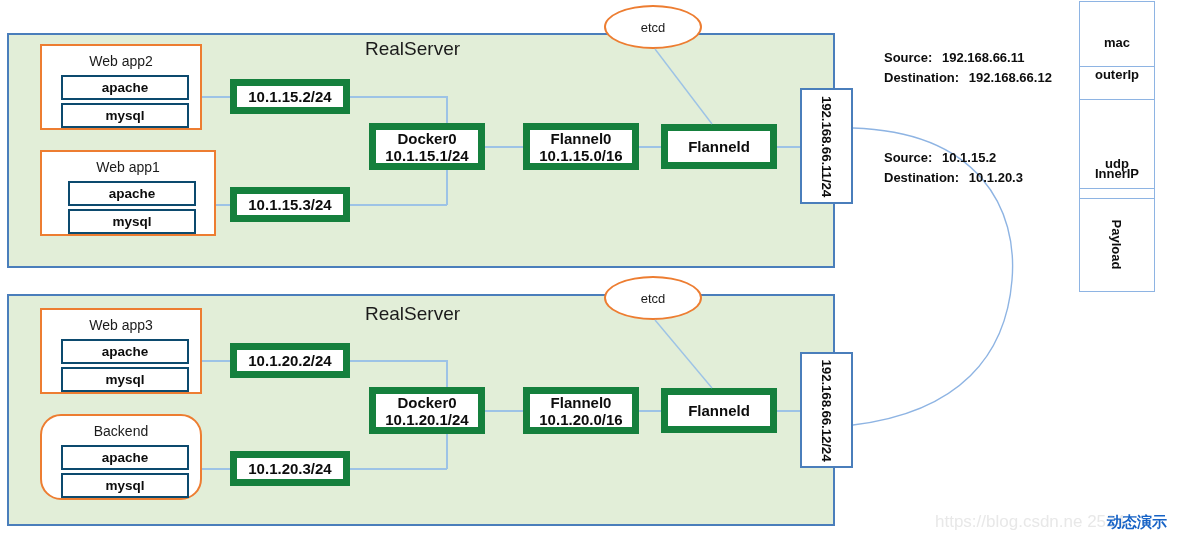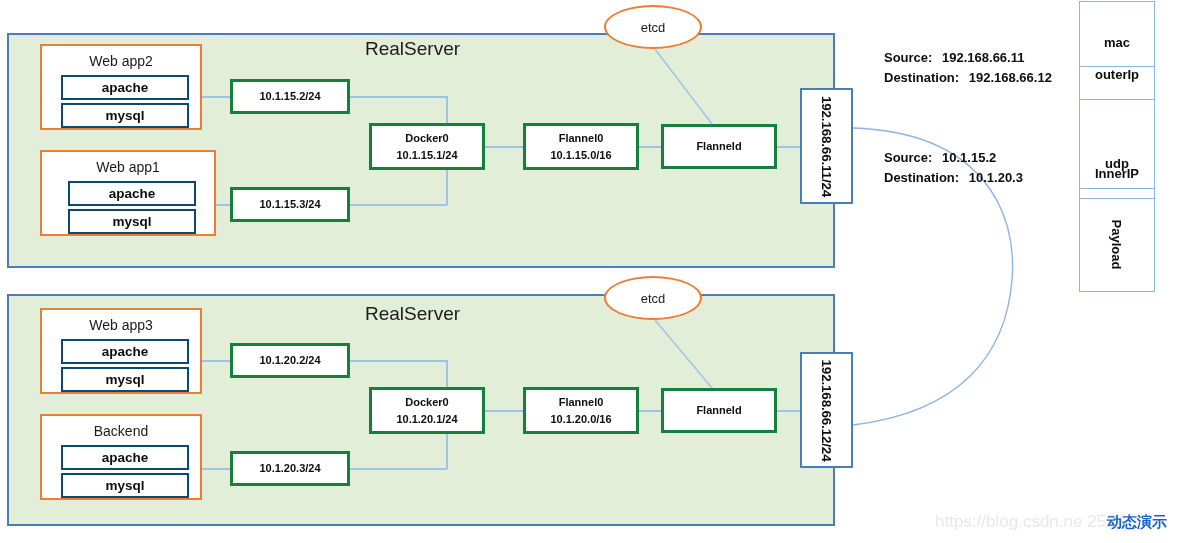--- a/index.html
+++ b/index.html
@@ -59,26 +59,26 @@
     justify-content: center;
     font-size: 13.5px;
     font-weight: bold;
     color: #0d0d0d;
     margin-left: 8px;
   }
 
   
   .node {
     background: #ffffff;
-    border: 3px solid #15803d;
+    border: 7px solid #15803d;
     display: flex;
     flex-direction: column;
     align-items: center;
     justify-content: center;
-    font-size: 11px;
+    font-size: 15px;
     font-weight: bold;
     color: #0d0d0d;
     text-align: center;
     line-height: 17px;
   }
 
   
   .vnode {
     background: #ffffff;
     border: 2px solid #4a7ebb;
@@ -216,21 +216,21 @@
   <div class="abs wire wire-h" style="left:484px; top:410px; width:40px;"></div>
   <div class="abs wire wire-h" style="left:638px; top:410px; width:24px;"></div>
   <div class="abs wire wire-h" style="left:776px; top:410px; width:26px;"></div>
 
   <div class="abs app-box" style="left:40px; top:308px; width:162px; height:86px;">
     <div class="app-title">Web app3</div>
     <div class="app-svc">apache</div>
     <div class="app-svc">mysql</div>
   </div>
 
-  <div class="abs app-box" style="left:40px; top:414px; width:162px; height:86px;">
+  <div class="abs app-box" style="left:40px; top:414px; width:162px; height:86px;border-radius:21px;">
     <div class="app-title">Backend</div>
     <div class="app-svc">apache</div>
     <div class="app-svc">mysql</div>
   </div>
 
   <div class="abs node" style="left:230px; top:343px; width:120px; height:35px;">10.1.20.2/24</div>
   <div class="abs node" style="left:230px; top:451px; width:120px; height:35px;">10.1.20.3/24</div>
 
   <div class="abs node" style="left:369px; top:387px; width:116px; height:47px;">
     <div>Docker0</div>

